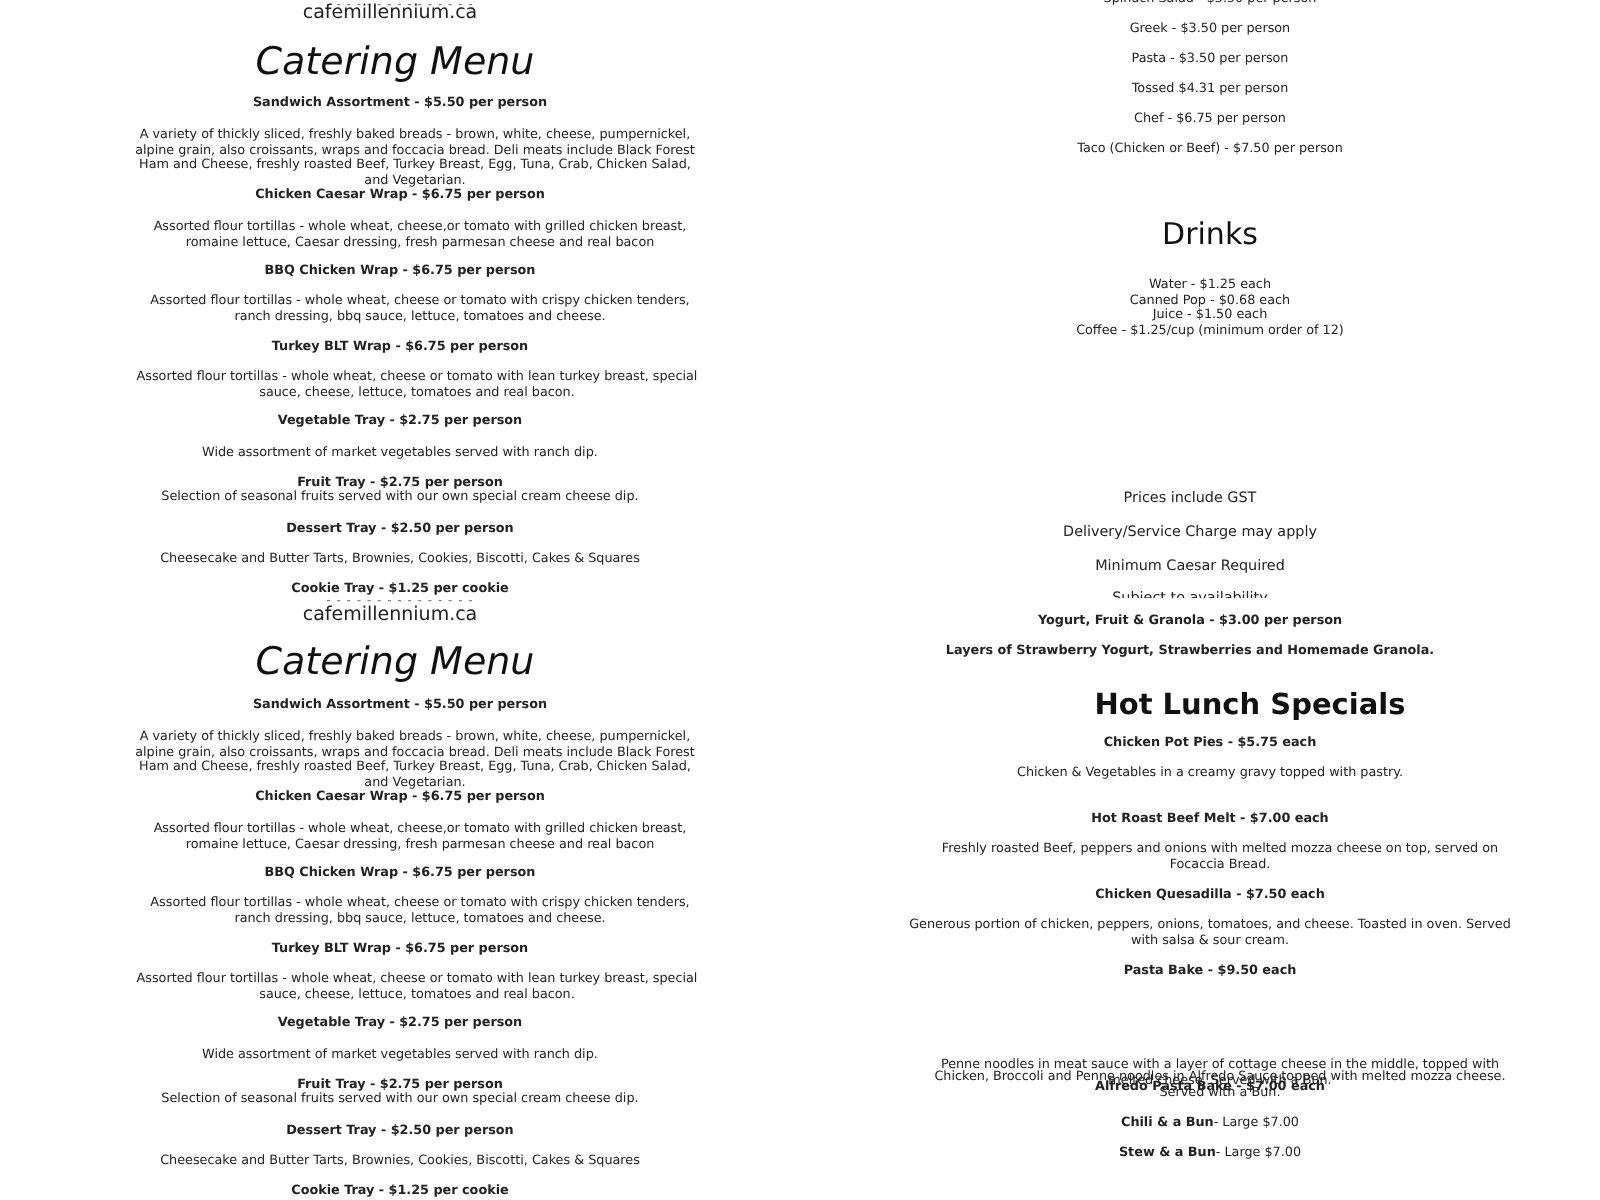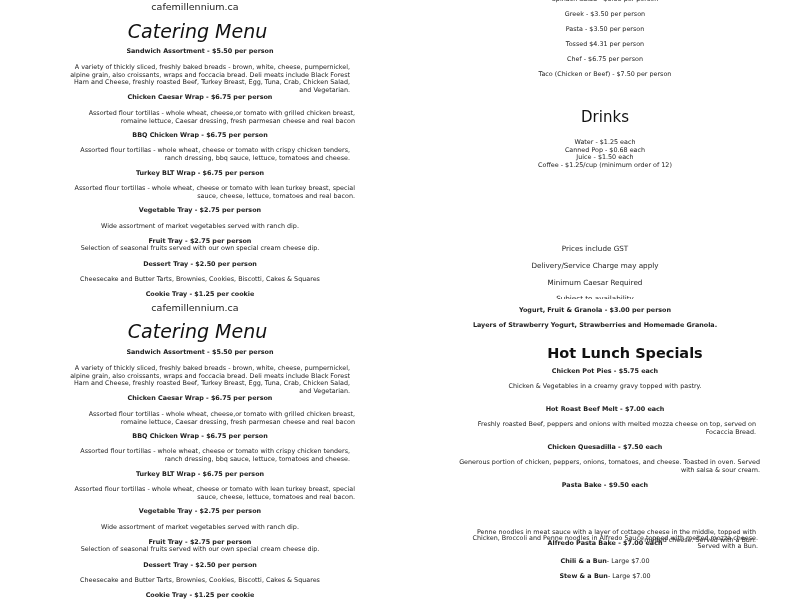--- a/index.html
+++ b/index.html
@@ -1,20 +1,20 @@
 <!DOCTYPE html>
 <html><head>
 <meta charset="utf-8">
 <style>
   html, body { margin:0; padding:0; background:#ffffff; }
   body { width:800px; height:600px; position:relative; overflow:hidden;
          font-family:"DejaVu Sans", "Liberation Sans", sans-serif; color:#222; }
   .abs { position:absolute; text-align:center; }
   .t { font-size:6.4px; line-height:7.6px; white-space:nowrap; }
-  .d { font-size:6.4px; line-height:7.6px;text-align:right; }
+  .d { font-size:6.4px; line-height:7.6px; }
   .b { font-weight:bold; }
   .site { font-size:9.5px; line-height:11px; color:#222; }
   .cat-title { font-family:"DejaVu Sans", sans-serif; font-style:oblique; font-size:19px; line-height:22px; color:#111; }
   .sec-title { font-size:15px; line-height:18px; color:#111; font-weight:normal; }
   .hot-title { font-size:14.5px; line-height:18px; color:#111; font-weight:bold; }
   .clip { overflow:hidden; }
   .dots { color:#666; font-size:6px; line-height:6px; letter-spacing:0.5px; }
 </style>
 </head>
 <body>

